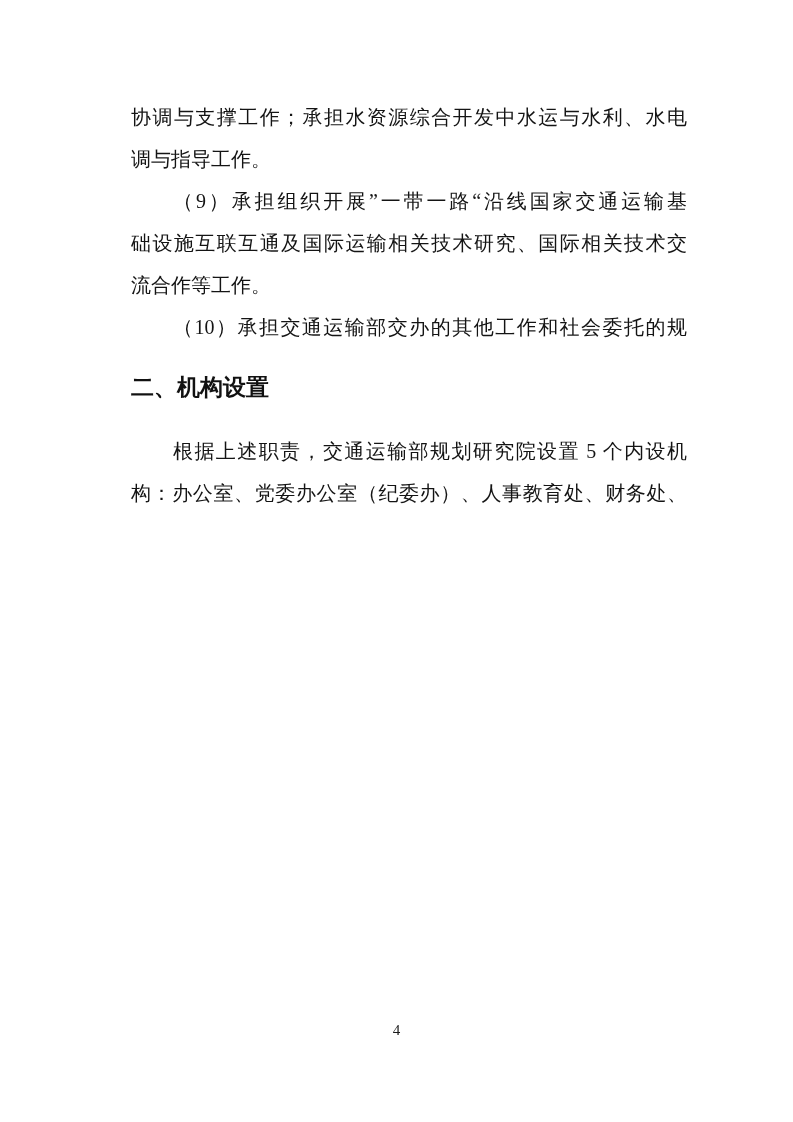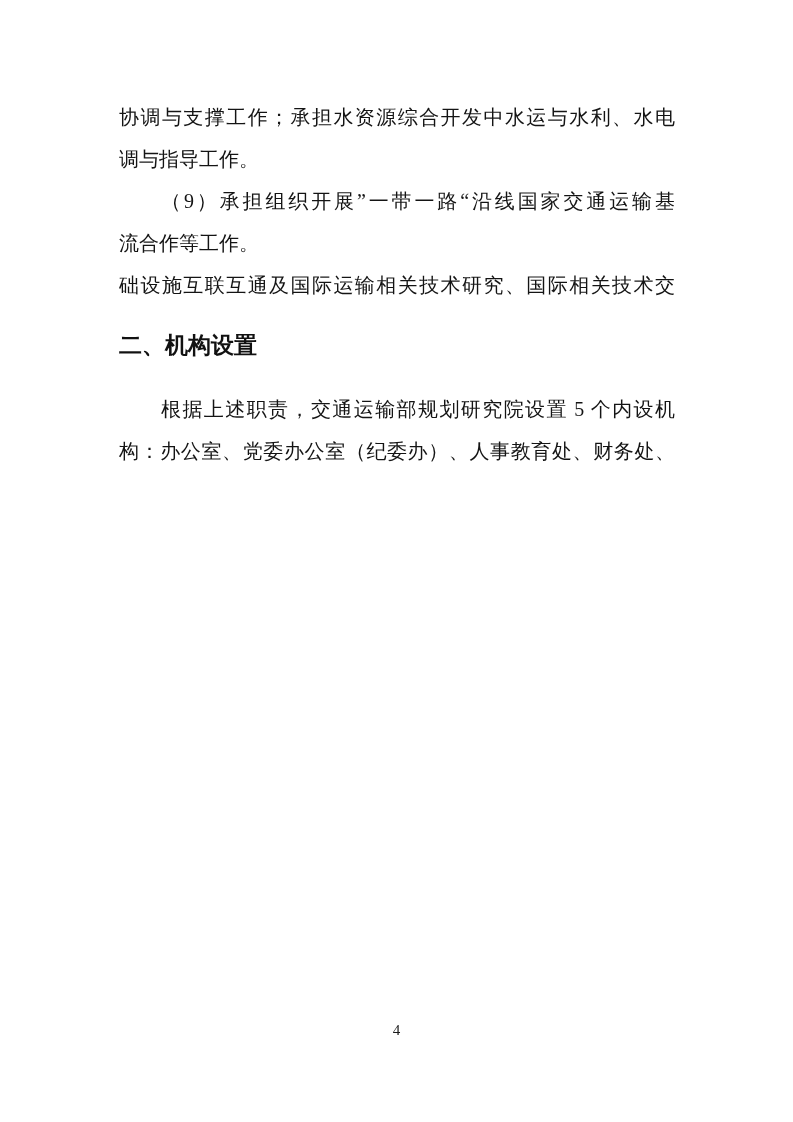--- a/index.html
+++ b/index.html
@@ -11,21 +11,21 @@
     position: relative;
     width: 793px;
     height: 1122px;
     background: #ffffff;
     overflow: hidden;
     font-family: "Liberation Serif", "DejaVu Serif", serif;
     color: #141414;
   }
   .text-block {
     position: absolute;
-    left: 119px;
+    left: 131px;
     top: 96px;
     width: 556px;
   }
   .para {
     margin: 0;
   }
   .line {
     font-size: 20px;
     line-height: 42px;
     height: 42px;
@@ -68,25 +68,26 @@
 
   <div class="text-block">
 
     <div class="para">
       <div class="line">协调与支撑工作；承担水资源综合开发中水运与水利、水电</div>
       <div class="line last">调与指导工作。</div>
     </div>
 
     <div class="para">
       <div class="line indent">（9）承担组织开展”一带一路“沿线国家交通运输基</div>
+      <div class="line">础设施互联互通及国际运输相关技术研究、国际相关技术交</div>
       <div class="line last">流合作等工作。</div>
-      <div class="line">础设施互联互通及国际运输相关技术研究、国际相关技术交</div>
     </div>
 
     <div class="para">
+      <div class="line indent">（10）承担交通运输部交办的其他工作和社会委托的规</div>
     </div>
 
     <div class="section-heading">二、机构设置</div>
 
     <div class="para">
       <div class="line indent">根据上述职责，交通运输部规划研究院设置 5 个内设机</div>
       <div class="line">构：办公室、党委办公室（纪委办）、人事教育处、财务处、</div>
     </div>
 
   </div>

